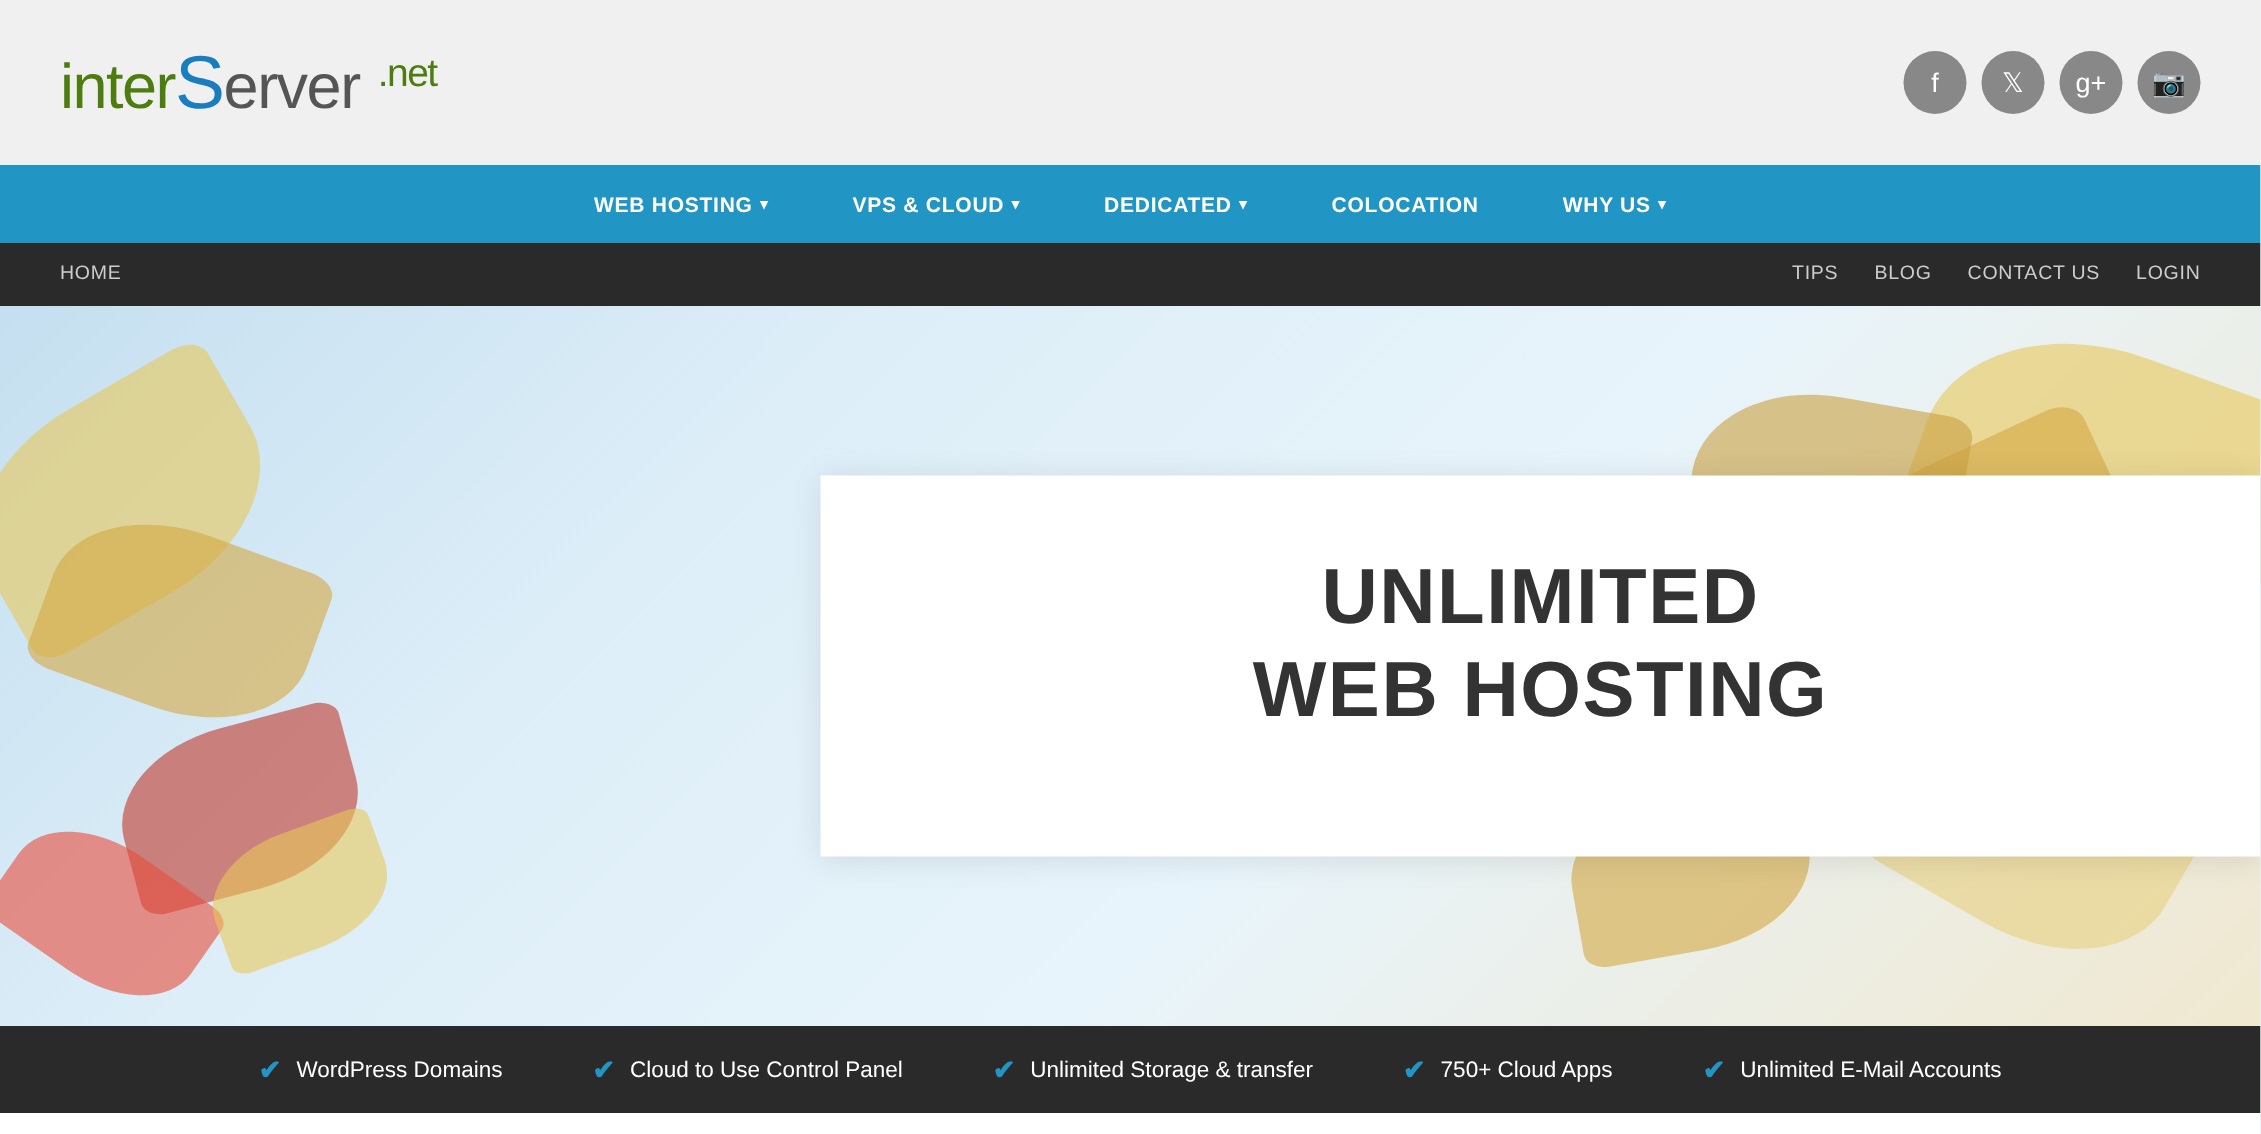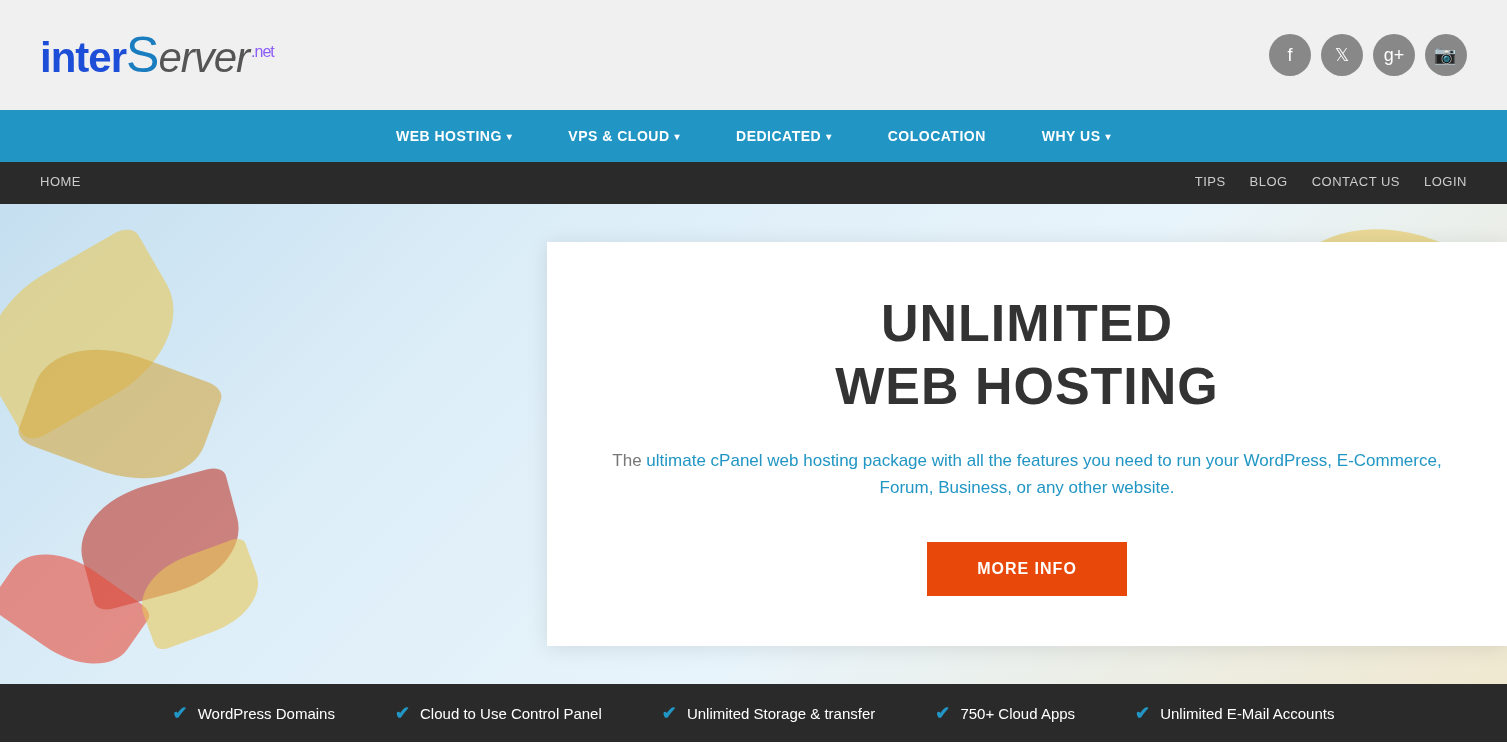--- a/index.html
+++ b/index.html
@@ -17,24 +17,24 @@
     .logo {
       display: flex;
       align-items: center;
     }
     .logo-text {
       font-size: 42px;
       color: #555;
       font-weight: 300;
       letter-spacing: -1px;
     }
-    .logo-text .inter { color: #1d4ed8; font-weight: bold; }
+    .logo-text .inter { color: #4d7c0f; }
     .logo-text .s-blue { color: #1a7dc0; font-size: 50px; font-weight: 400; }
-    .logo-text .erver { color: #555; font-style: italic; }
-    .logo-text .net { color: #8b5cf6; font-size: 16px; vertical-align: super; margin-left: 2px; }
+    .logo-text .erver { color: #555; }
+    .logo-text .net { color: #4d7c0f; font-size: 26px; vertical-align: super; margin-left: 12px; }
     .social-icons {
       display: flex;
       gap: 10px;
     }
     .social-icon {
       width: 42px;
       height: 42px;
       border-radius: 50%;
       background: #888;
       display: flex;
@@ -283,25 +283,21 @@
     <div class="leaf leaf-7"></div>
     <div class="leaf leaf-8"></div>
     <div class="leaf leaf-9"></div>
     <div class="leaf leaf-10"></div>
   </div>
   <div class="hero-card">
     <h1 class="hero-title">
       <span>UNLIMITED</span><br>
       <span>WEB HOSTING</span>
     </h1>
-    <p class="hero-subtitle">
-      The <span class="highlight">ultimate cPanel web hosting package with all the features you need to run your WordPress, E-Commerce, Forum, Business, or any other website.</span>
-    </p>
     <div class="hero-buttons">
-      <button class="btn-info">MORE INFO</button>
     </div>
   </div>
 </section>
 
 <div class="bottom-bar">
   <div class="bottom-feature">
     <span class="checkmark">✔</span>
     <span>WordPress Domains</span>
   </div>
   <div class="bottom-feature">

